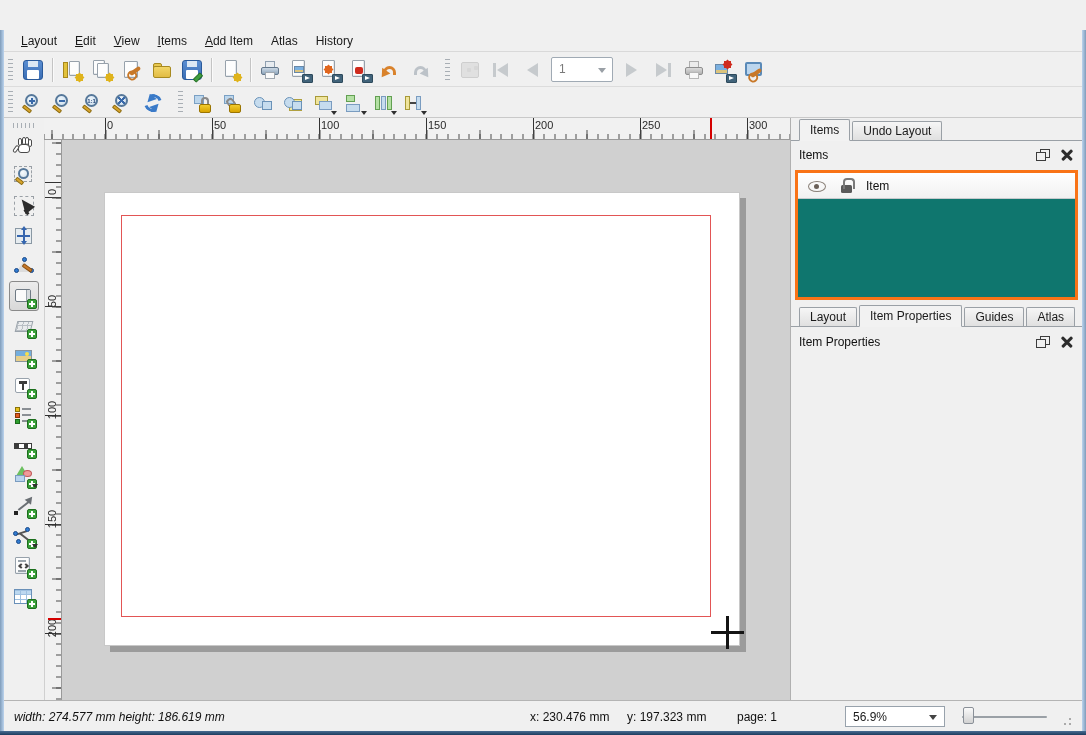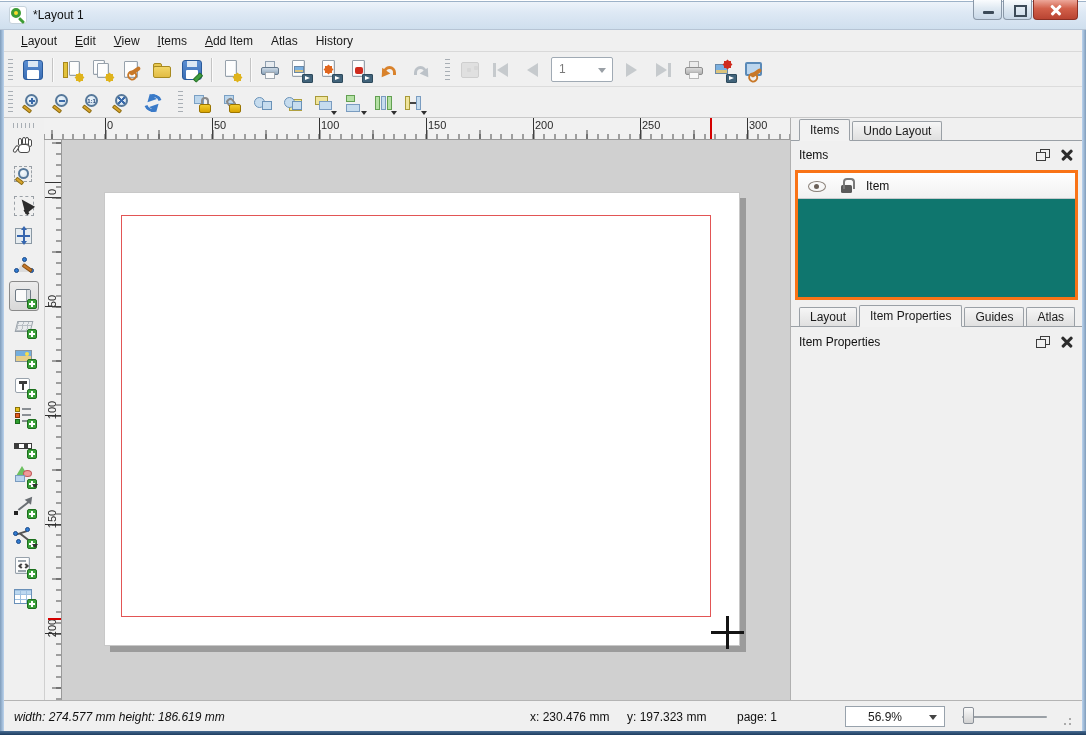--- a/index.html
+++ b/index.html
@@ -222,46 +222,33 @@
   .eyeic::after{content:"";position:absolute;left:6px;top:2.5px;width:5px;height:5px;background:#6a6058;border-radius:50%;}
   .lockic{position:absolute;left:42px;top:5px;width:13px;height:16px;}
   .lockic::before{content:"";position:absolute;left:1px;bottom:1px;width:11px;height:8px;background:#5a5a5a;border-radius:1.5px;}
   .lockic::after{content:"";position:absolute;left:2.5px;top:0;width:8px;height:9px;border:2px solid #7a7a7a;border-bottom:none;border-radius:4px 4px 0 0;}
   .itcol{position:absolute;left:68px;top:6px;font-size:12px;color:#111;}
   .ipbody{position:absolute;left:0;right:0;top:236px;bottom:0;background:#f0f0f0;}
   
   .statusbar{position:absolute;left:0;right:0;top:700px;height:31px;background:#f0f0f0;border-top:1px solid #b4b4b4;z-index:40;}
   .st{position:absolute;top:9px;font-size:12px;color:#111;}
   .scombo{position:absolute;left:845px;top:5px;width:100px;height:21px;background:#fff;border:1px solid #98a2ac;}
-  .scombo .val{position:absolute;left:22px;top:3px;font-size:12px;}
+  .scombo .val{position:absolute;left:7px;top:3px;font-size:12px;}
   .scombo .arr{position:absolute;right:7px;top:8px;border-left:4px solid transparent;border-right:4px solid transparent;border-top:5px solid #444;}
   .strack{position:absolute;left:962px;top:15px;width:85px;height:2px;background:#9aa0a6;border-radius:1px;}
   .shandle{position:absolute;left:963px;top:6px;width:11px;height:17px;background:linear-gradient(#fafafa,#d2d2d2);border:1px solid #8a9098;border-radius:2px;}
   .sgrip{position:absolute;left:1060px;top:13px;width:12px;height:12px;
     background-image:linear-gradient(#aaa,#aaa),linear-gradient(#aaa,#aaa),linear-gradient(#aaa,#aaa);
     background-size:2px 2px;background-position:9px 9px,9px 4px,4px 9px;background-repeat:no-repeat;}
 </style>
 </head>
 <body>
 
 <div class="window">
 
-  <div class="titlebar">
-    <span class="qlogo">
-        <span class="qbg"></span>
-        <span class="qring"></span>
-        <span class="qtail"></span>
-      </span>
-    <span class="wtitle">*Layout 1</span>
-    <span class="winbtns">
-      <span class="wbtn wmin"></span>
-      <span class="wbtn wmax"></span>
-      <span class="wbtn wclose"></span>
-    </span>
-  </div>
 
   <div class="menubar">
     <span class="mi"><u>L</u><span>ayout</span></span>
     <span class="mi"><u>E</u><span>dit</span></span>
     <span class="mi"><u>V</u><span>iew</span></span>
     <span class="mi"><u>I</u><span>tems</span></span>
     <span class="mi"><u>A</u><span>dd Item</span></span>
     <span class="mi"><u></u><span>Atlas</span></span>
     <span class="mi"><u></u><span>History</span></span>
   </div>

